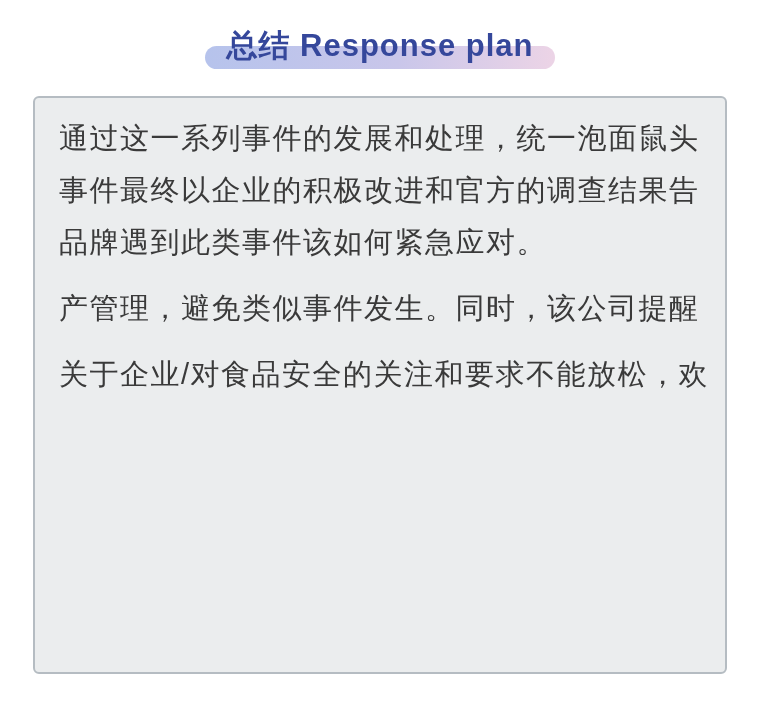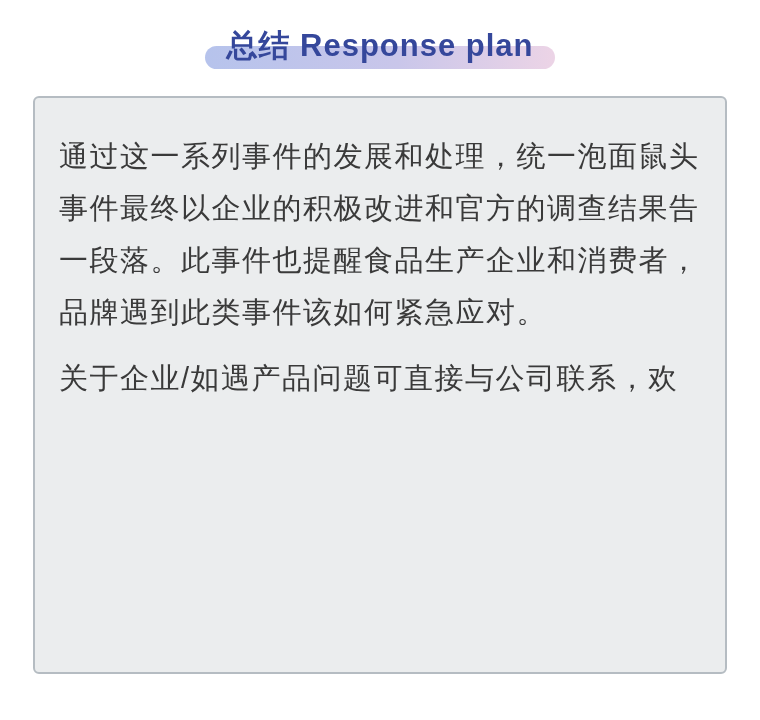--- a/index.html
+++ b/index.html
@@ -45,21 +45,21 @@
     letter-spacing: 1px;
     white-space: nowrap;
   }
   .card {
     width: 694px;
     height: 578px;
     margin: 27px auto 0 auto;
     background: var(--card-bg);
     border: 2px solid var(--card-border);
     border-radius: 6px;
-    padding: 32px 24px;
+    padding: 14px 24px;
   }
   .para { margin: 0; }
   .para + .para { margin-top: 14px; }
   .line {
     font-size: 29px;
     line-height: 52px;
     color: var(--body-color);
     letter-spacing: 1.5px;
     white-space: nowrap;
   }
@@ -73,23 +73,23 @@
     <div class="title-wrap">
       <span class="title-pill"></span>
       <div class="title-text">总结 Response plan</div>
     </div>
   </div>
 
   <div class="card">
     <div class="para">
       <div class="line">通过这一系列事件的发展和处理，统一泡面鼠头</div>
       <div class="line">事件最终以企业的积极改进和官方的调查结果告</div>
-      <div class="line">一段落。此事件也提醒食品生产企业和消费者，</div>
       <div class="line">品牌遇到此类事件该如何紧急应对。</div>
     </div>
     <div class="para">
+      <div class="line">产管理，避免类似事件发生。同时，该公司提醒</div>
     </div>
     <div class="para">
-      <div class="line">关于企业/如遇产品问题可直接与公司联系，欢</div>
+      <div class="line">关于企业/对食品安全的关注和要求不能放松，欢</div>
     </div>
   </div>
 
 </div>
 
 </body></html>

